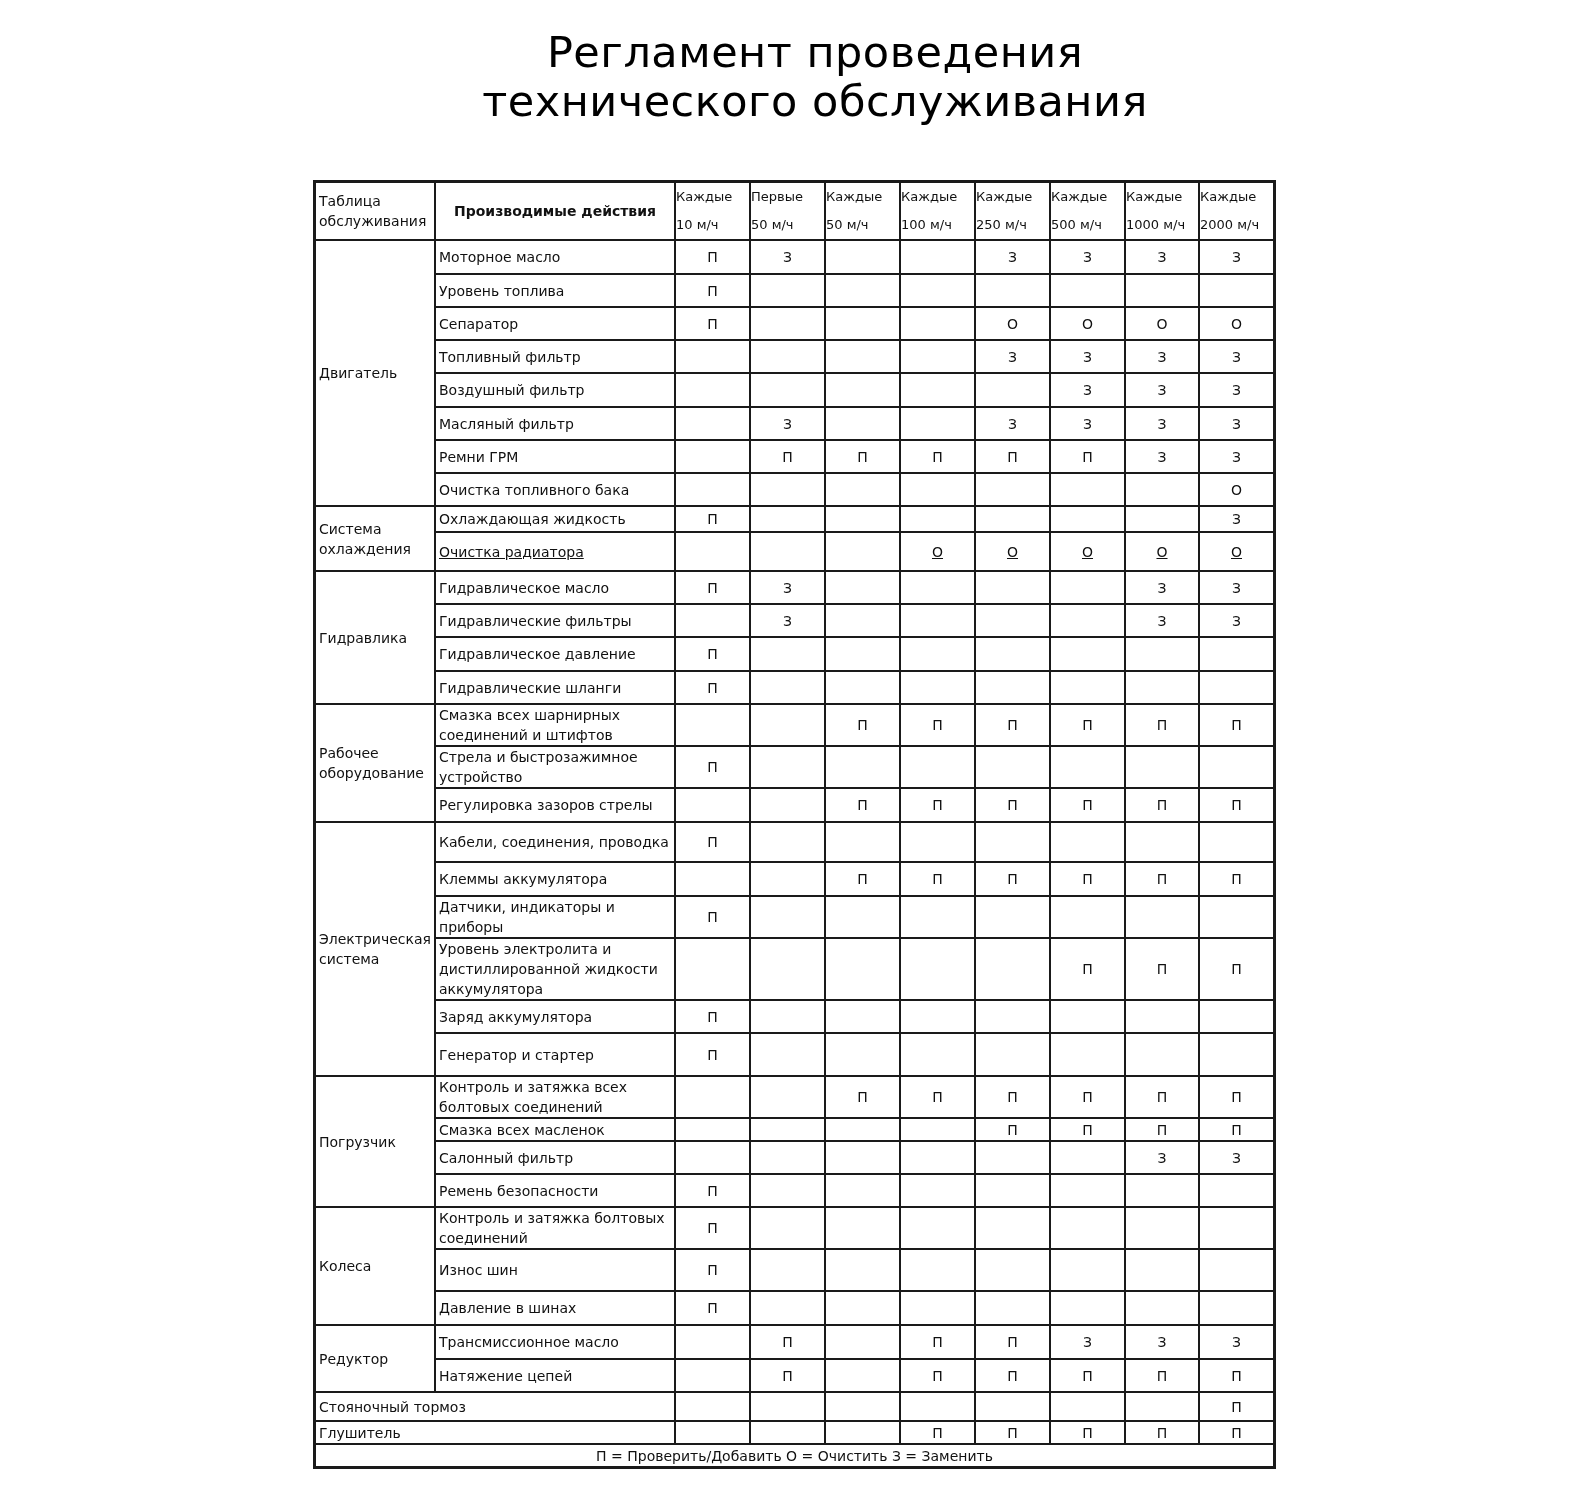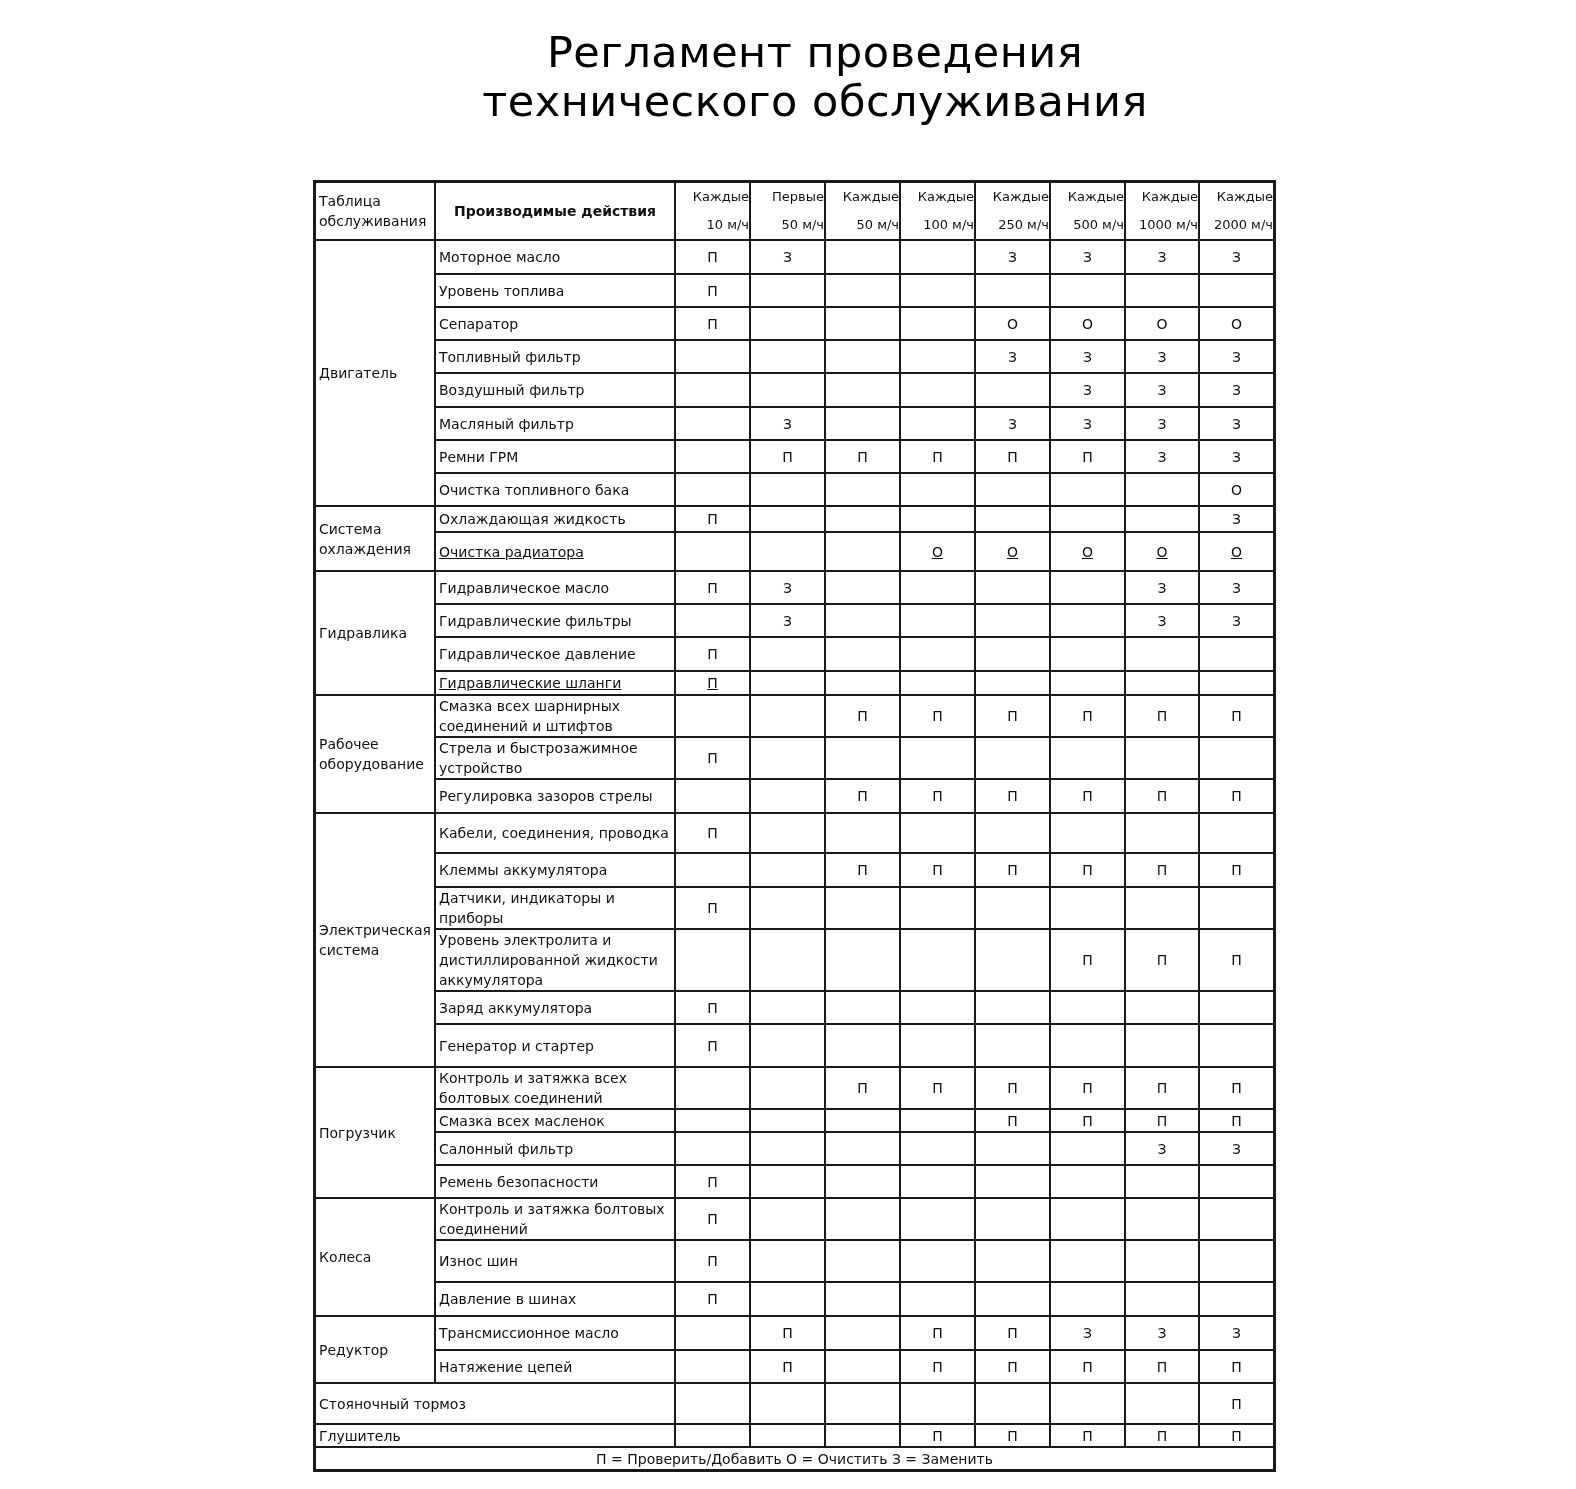--- a/index.html
+++ b/index.html
@@ -6,21 +6,21 @@
   body { width: 1576px; height: 1489px; position: relative; overflow: hidden;
          font-family: "DejaVu Sans", sans-serif; color: #111; }
   .title { position: absolute; left: 0; width: 1630px; top: 28px; text-align: center;
            font-family: "DejaVu Sans", sans-serif; font-size: 43px; line-height: 49px;
            letter-spacing: 0.5px; color: #000; font-weight: normal; }
   table.sched { position: absolute; left: 314px; top: 181px; border-collapse: collapse;
                 table-layout: fixed; width: 959px; }
   table.sched td, table.sched th { border: 2px solid #1a1a1a; padding: 0 3px;
                 font-size: 14px; line-height: 20px; font-weight: normal;
                 vertical-align: middle; overflow: hidden; }
-  table.sched th.h-int { text-align: right; font-size: 13px; line-height: 28px; padding: 0; }
+  table.sched th.h-int { text-align: left; font-size: 13px; line-height: 28px; padding: 0; }
   table.sched th.h-left { text-align: left; font-size: 14px; line-height: 20px; }
   table.sched th.h-act { text-align: center; font-size: 14px; font-weight: bold; }
   td.grp { text-align: left; }
   td.act { text-align: left; }
   td.val { text-align: center; font-size: 14px; }
   td.legend { text-align: center; font-size: 14px; line-height: 20px; }
   table.sched { outline: 1px solid #1a1a1a; }
 </style>
 </head>
 <body>
@@ -221,21 +221,21 @@
         <td class="act">Гидравлическое давление</td>
         <td class="val">П</td>
         <td class="val"></td>
         <td class="val"></td>
         <td class="val"></td>
         <td class="val"></td>
         <td class="val"></td>
         <td class="val"></td>
         <td class="val"></td>
       </tr>
-      <tr style="height: 24px; text-decoration: underline;">
+      <tr style="height: 33px;">
         <td class="act">Гидравлические шланги</td>
         <td class="val">П</td>
         <td class="val"></td>
         <td class="val"></td>
         <td class="val"></td>
         <td class="val"></td>
         <td class="val"></td>
         <td class="val"></td>
         <td class="val"></td>
       </tr>
@@ -435,21 +435,21 @@
         <td class="act">Натяжение цепей</td>
         <td class="val"></td>
         <td class="val">П</td>
         <td class="val"></td>
         <td class="val">П</td>
         <td class="val">П</td>
         <td class="val">П</td>
         <td class="val">П</td>
         <td class="val">П</td>
       </tr>
-      <tr style="height: 41px;">
+      <tr style="height: 29px;">
         <td class="act" colspan="2">Стояночный тормоз</td>
         <td class="val"></td>
         <td class="val"></td>
         <td class="val"></td>
         <td class="val"></td>
         <td class="val"></td>
         <td class="val"></td>
         <td class="val"></td>
         <td class="val">П</td>
       </tr>

